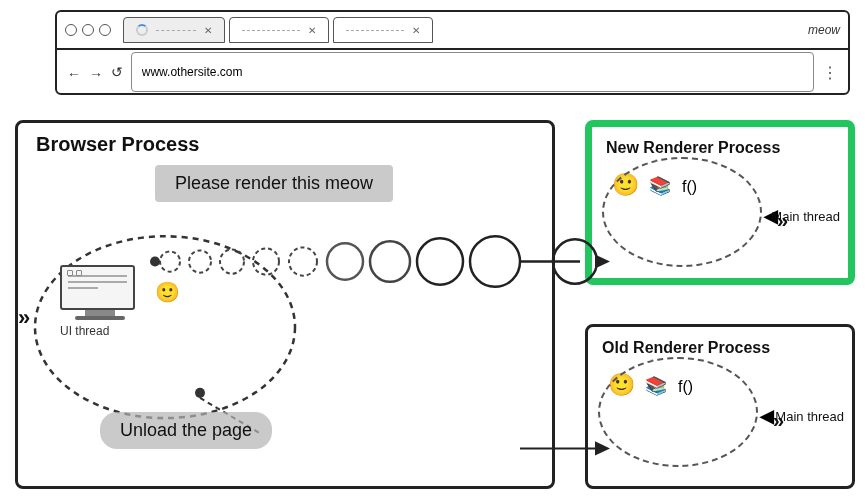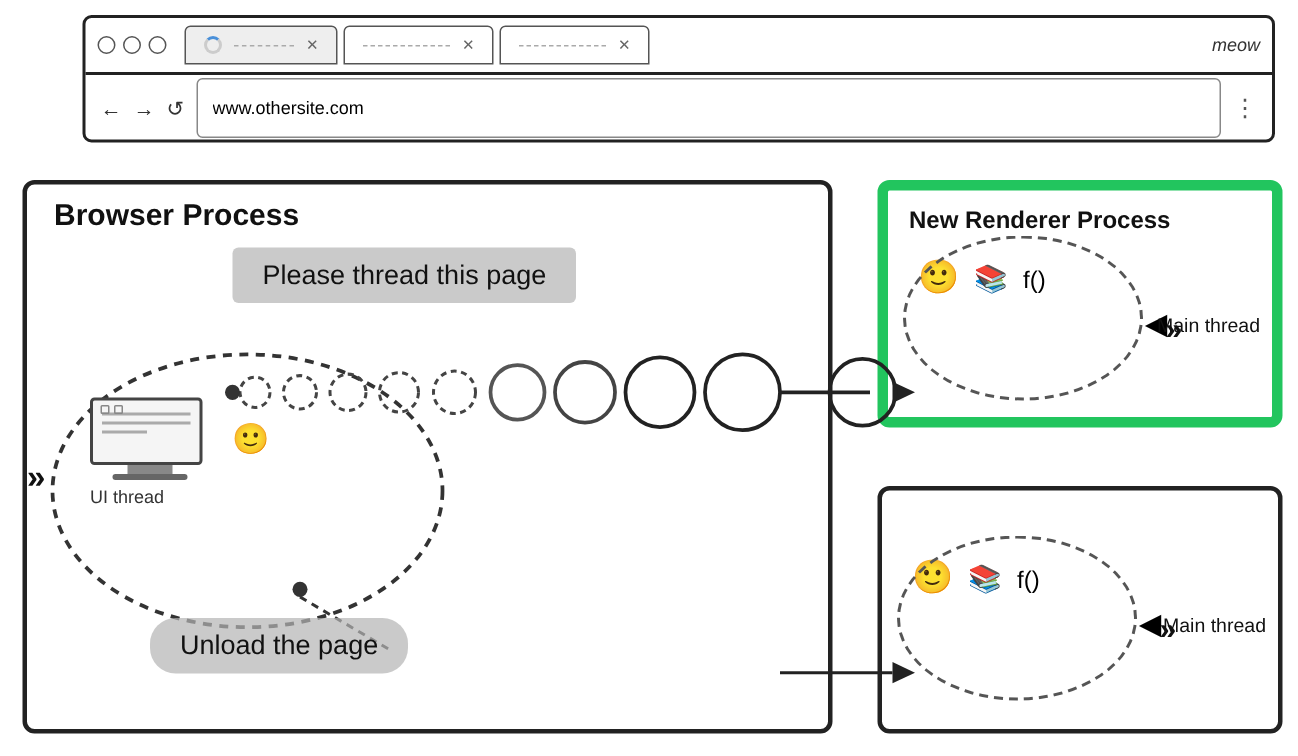--- a/index.html
+++ b/index.html
@@ -278,20 +278,21 @@
     <div style="position:absolute; top:78px; left:172px; font-size:18px; font-weight:bold;">◀</div>
 
     <div style="position:absolute; top:82px; left:185px;">
       <span class="chevrons">»</span>
     </div>
 
     <span class="main-thread-label" style="top:82px; right:8px;">Main thread</span>
   </div>
 
   <div class="old-renderer-box">
+    <span class="old-renderer-label">Old Renderer Process</span>
 
     <div style="position:absolute; top:45px; left:20px; font-size:22px;">
       <span style="display:inline-block; margin-right:4px;">🙂</span>
       <span style="display:inline-block; margin-right:4px; font-size:18px;">📚</span>
       <span style="display:inline-block; font-size:16px;">f()</span>
     </div>
 
     <div style="position:absolute; top:30px; left:10px; width:160px; height:110px; border:2.5px dashed #555; border-radius:50%;"></div>
 
     <div style="position:absolute; top:78px; left:172px; font-size:18px; font-weight:bold;">◀</div>
@@ -329,21 +330,21 @@
 
     <circle cx="575" cy="150" r="22" fill="none" stroke="#222" stroke-width="2.5"></circle>
 
     <line x1="200" y1="285" x2="260" y2="320" stroke="#333" stroke-width="2" stroke-dasharray="5,4"></line>
 
     <line x1="520" y1="335" x2="595" y2="335" stroke="#222" stroke-width="2"></line>
     <polygon points="595,328 610,335 595,342" fill="#222"></polygon>
   </svg>
 
   <div class="message-banner render-message">
-    <span>Please thread this page</span>
+    <span>Please render this meow</span>
   </div>
 
   <div class="message-banner unload-message">
     <span>Unload the page</span>
   </div>
 
   <div class="computer-drawing">
 
     <div style="width:80px; position:relative;">
       <div style="width:75px; height:45px; border:2px solid #444; border-radius:3px; background:#f5f5f5; position:relative;">

